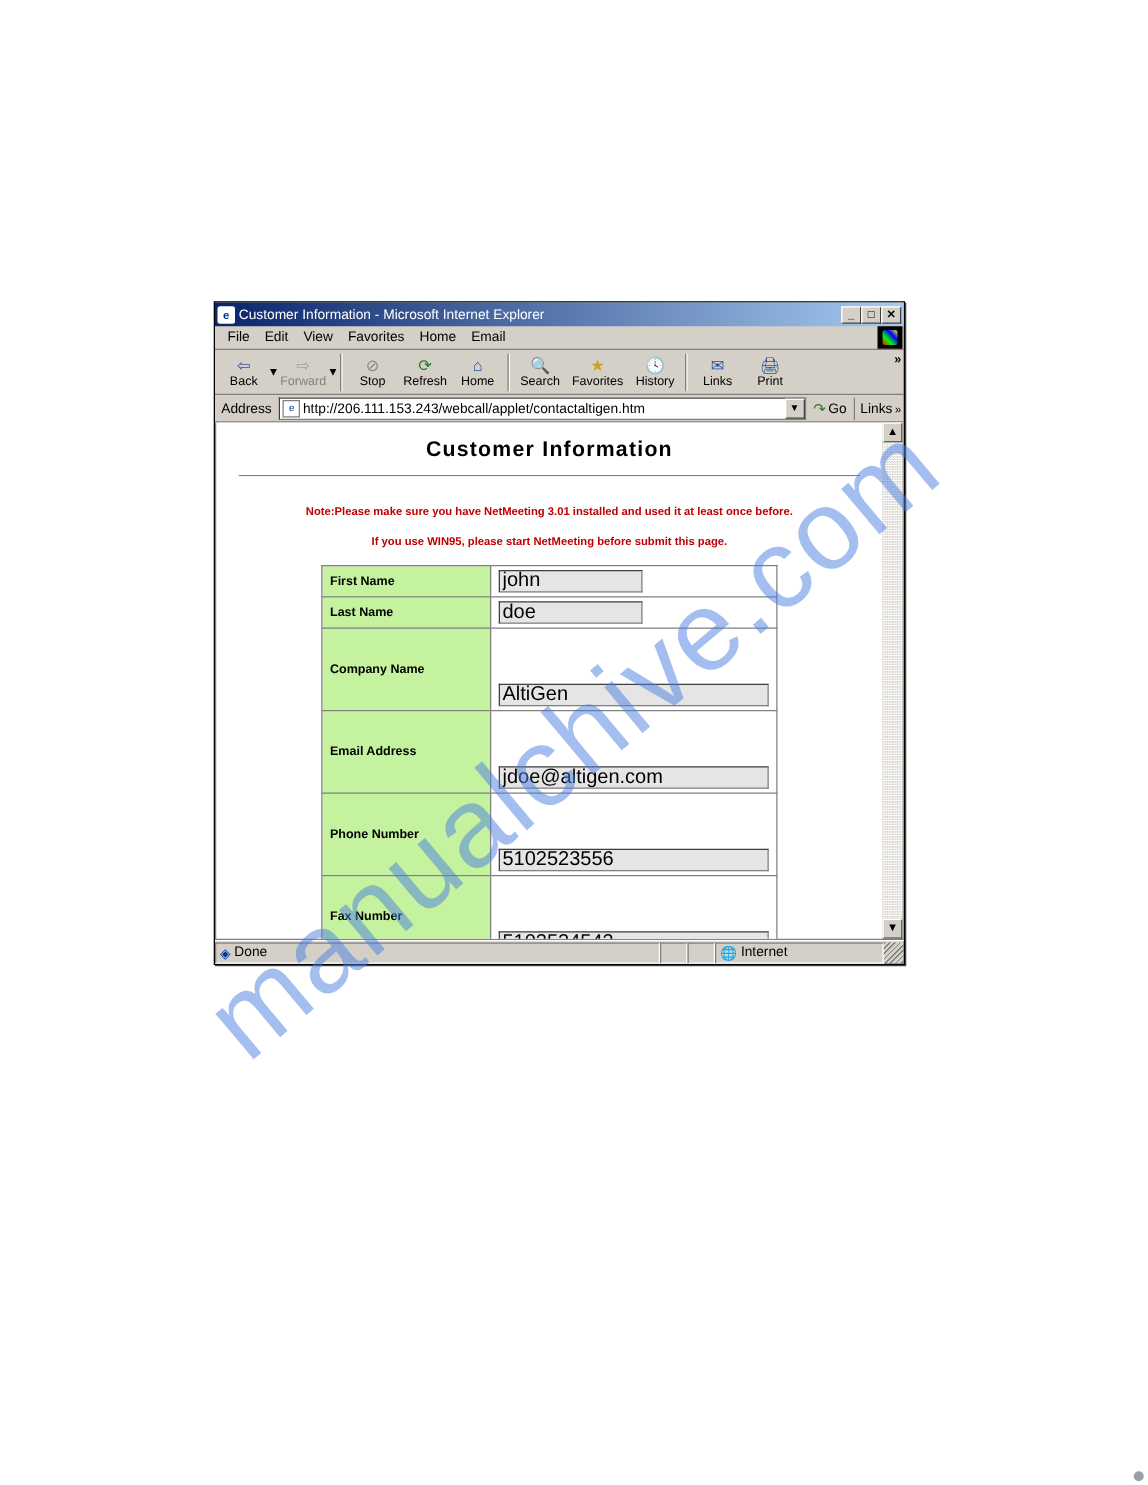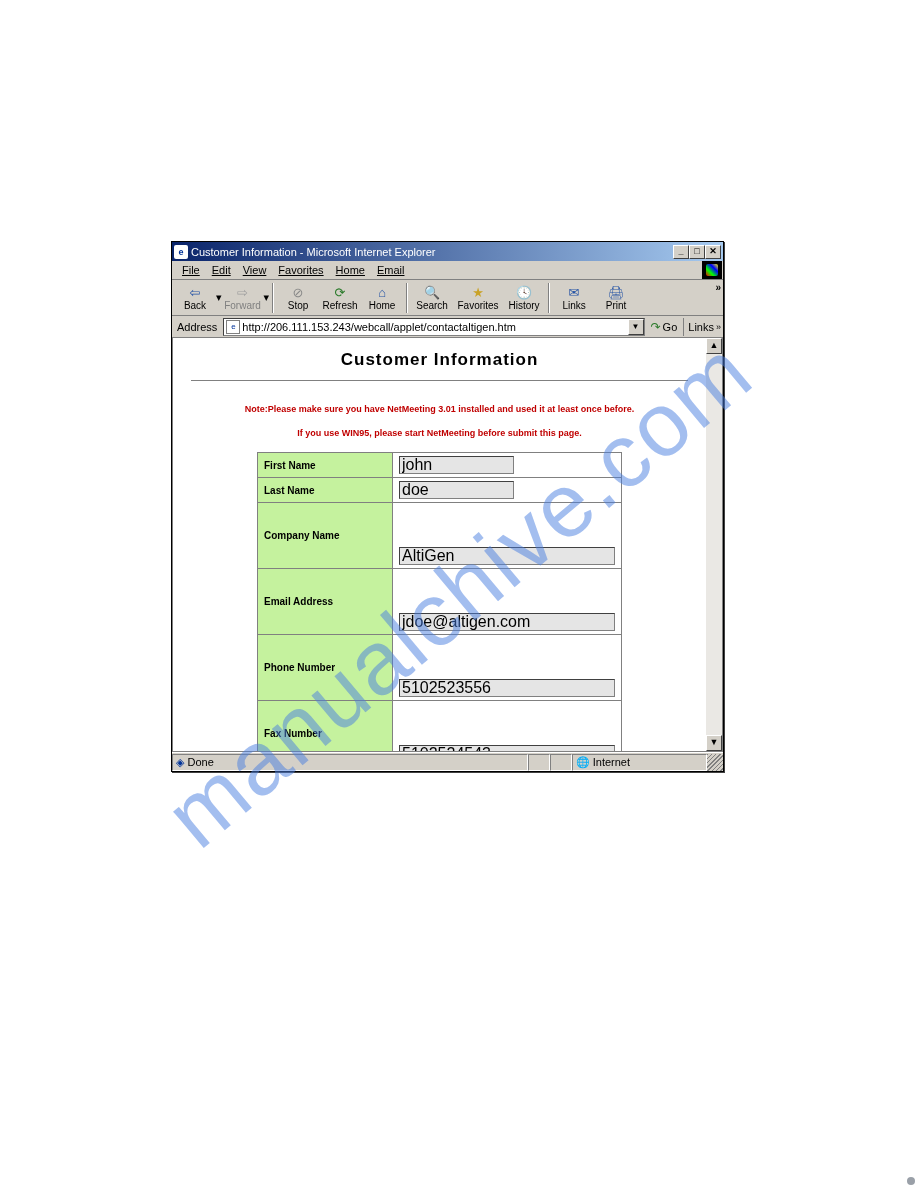--- a/index.html
+++ b/index.html
@@ -71,21 +71,20 @@
     color: #000;
     font-weight: bold;
   }
   .menubar {
     height: 19px;
     display: flex;
     align-items: center;
     padding-left: 4px;
     border-bottom: 1px solid #808080;
     position: relative;
-    text-decoration: underline;
   }
   .menubar .menu-item {
     padding: 2px 6px;
     cursor: default;
   }
   .menubar .throbber {
     position: absolute;
     right: 1px; top: 0;
     width: 20px; height: 18px;
     background: #000;

